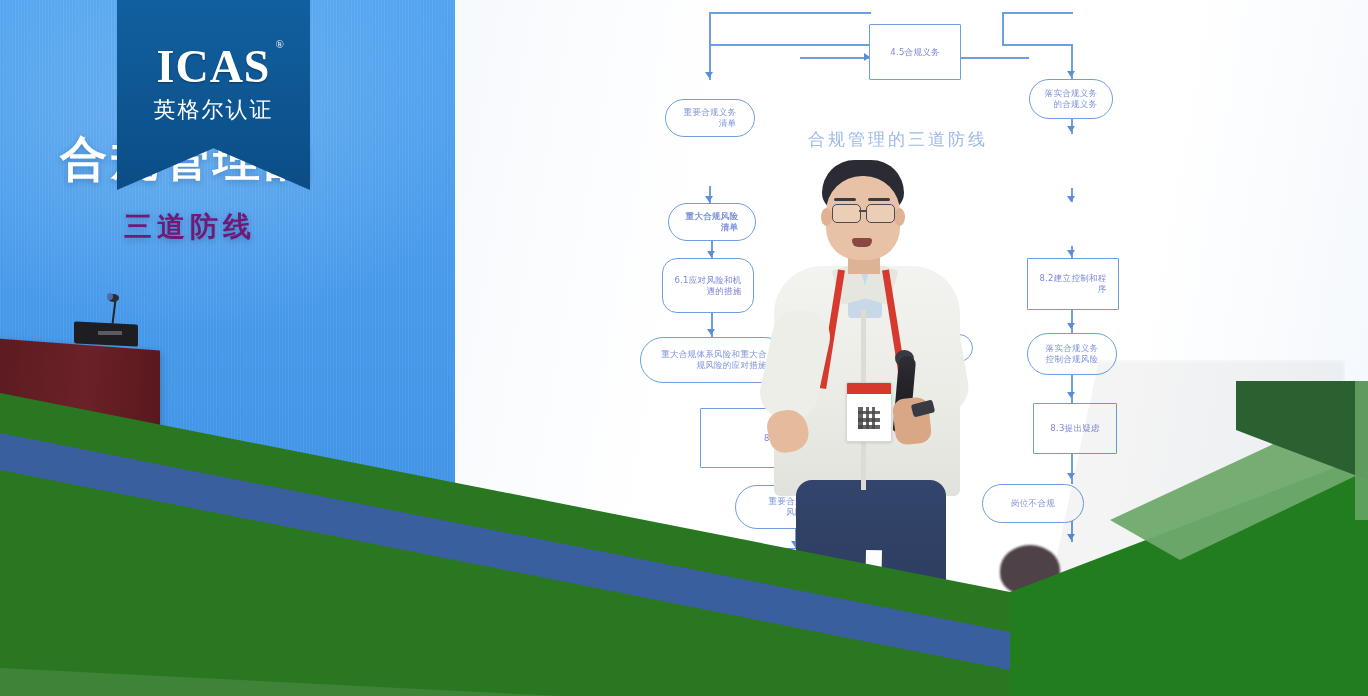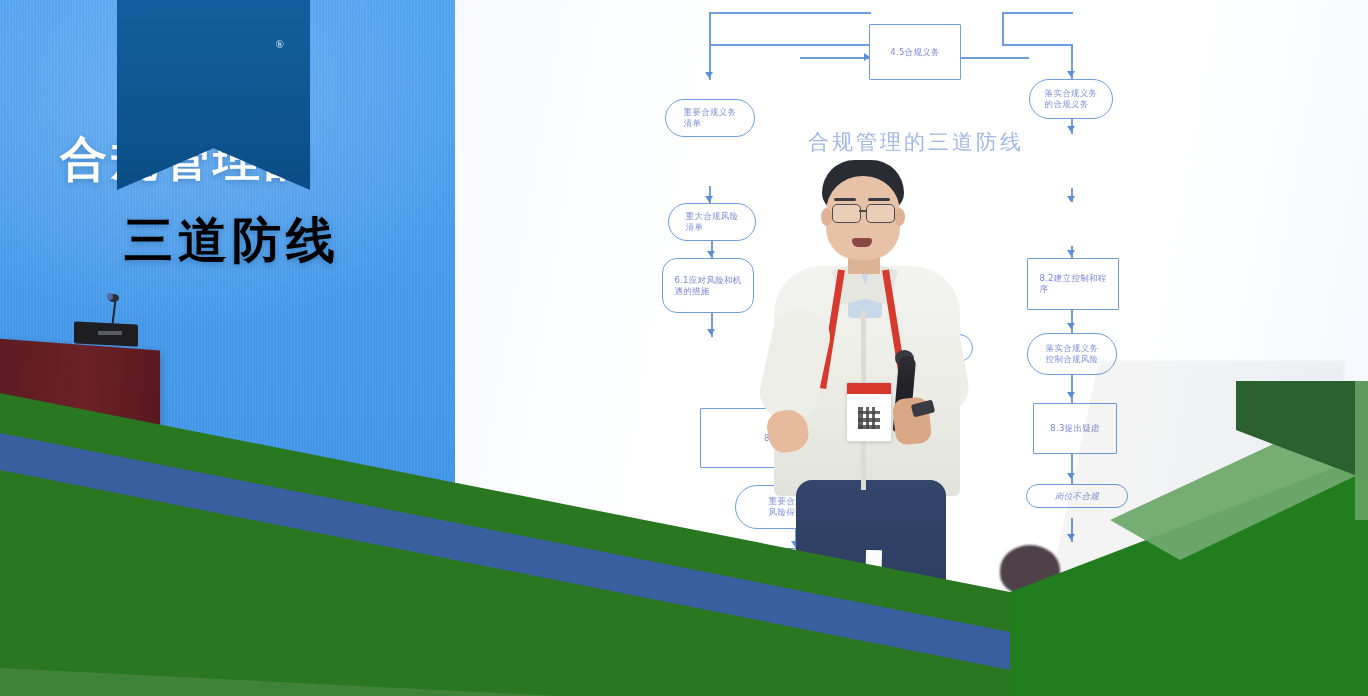--- a/index.html
+++ b/index.html
@@ -30,21 +30,21 @@
   .wall-glow{
     position:absolute;left:0;top:0;width:470px;height:660px;
     background:radial-gradient(ellipse 420px 300px at 40% 18%,rgba(255,255,255,.16),rgba(255,255,255,0) 70%);
   }
 
   
   .fc{position:absolute;inset:0;}
   .node{
     position:absolute;border:1.6px solid #6e9ee0;background:#ffffff;
     color:#7d86d8;display:flex;align-items:center;justify-content:center;
-    text-align:left;line-height:1.25;box-sizing:border-box;
+    text-align:right;line-height:1.25;box-sizing:border-box;
     font-size:8.5px;letter-spacing:.3px;padding:2px 3px;
     font-family:"DejaVu Sans","Liberation Sans",sans-serif;
   }
   .node.rect{border-radius:1px;}
   .node.pill{border-radius:999px;color:#7f93da;}
   .node.blur{filter:blur(.45px);}
   .lineV{position:absolute;width:1.6px;background:#6e9ee0;}
   .lineH{position:absolute;height:1.6px;background:#6e9ee0;}
   .arrow{
     position:absolute;width:0;height:0;
@@ -53,21 +53,21 @@
   }
   .arrow.left{
     border-top:4px solid transparent;border-bottom:4px solid transparent;
     border-right:6px solid #5b8ed8;border-left:0;
   }
   .arrow.right{
     border-top:4px solid transparent;border-bottom:4px solid transparent;
     border-left:6px solid #5b8ed8;border-right:0;
   }
   .slide-title{
-    position:absolute;color:#9fb8e8;font-size:21px;letter-spacing:3px;
+    position:absolute;color:#9fb8e8;font-size:17px;letter-spacing:3px;
     font-family:"DejaVu Sans","Liberation Sans",sans-serif;white-space:nowrap;
   }
 
   
   .banner{
     position:absolute;left:117px;top:0;width:193px;height:190px;
     background:linear-gradient(180deg,#125f9f 0%,#0d5590 60%,#0b4d85 100%);
     clip-path:polygon(0 0,100% 0,100% 100%,50% 78%,0 100%);
     box-shadow:0 2px 10px rgba(0,0,0,.2);
   }
@@ -89,21 +89,21 @@
 
   
   .headline1{
     position:absolute;left:60px;top:128px;width:390px;
     color:#ffffff;font-size:47px;font-weight:bold;letter-spacing:4px;
     font-family:"DejaVu Sans","Liberation Sans",sans-serif;
     white-space:nowrap;text-shadow:0 2px 6px rgba(0,40,90,.28);
   }
   .headline2{
     position:absolute;left:124px;top:208px;
-    color:#000000;font-size:49px;font-weight:bold;letter-spacing:5px;
+    color:#701a75;font-size:28px;font-weight:bold;letter-spacing:5px;
     font-family:"DejaVu Sans","Liberation Sans",sans-serif;
     white-space:nowrap;text-shadow:0 2px 6px rgba(0,40,90,.3);
   }
 
   
   .podium-body{
     position:absolute;left:-10px;top:338px;width:170px;height:110px;
     background:linear-gradient(95deg,#5a1b20 0%,#6b2127 55%,#57181d 100%);
     transform:skewY(4.2deg);transform-origin:left top;
     box-shadow:0 3px 8px rgba(0,0,0,.25);
@@ -215,21 +215,23 @@
   <div class="wall-glow"></div>
 
   <div class="screen">
     <div class="screen-sheen"></div>
   </div>
 
   <div class="headline1">合规管理的</div>
   <div class="headline2">三道防线</div>
 
   <div class="banner">
+    <div class="banner-icas">ICAS</div>
     <div class="banner-reg">®</div>
+    <div class="banner-cn">英格尔认证</div>
   </div>
 
   <div class="fc" id="flowchart-layer">
       <div class="lineV" style="left: 709px; top: 44px; height: 36px;"></div>
       <div class="arrow" style="left: 705px; top: 72px;"></div>
       <div class="lineH" style="left: 709px; top: 44px; width: 162px;"></div>
       <div class="lineV" style="left: 709px; top: 12px; height: 34px;"></div>
       <div class="lineH" style="left: 709px; top: 12px; width: 162px;"></div>
       <div class="lineV" style="left: 709px; top: 116px; height: 15px;"></div>
       <div class="arrow" style="left: 705px; top: 124px;"></div>
@@ -269,27 +271,31 @@
       <div class="lineH" style="left: 961px; top: 57px; width: 68px;"></div>
       <div class="arrow left" style="left: 955px; top: 53px;"></div>
       <div class="node rect blur" style="left: 869px; top: 24px; width: 92px; height: 56px;">
         <span style="white-space: pre-line;">4.5合规义务</span>
       </div>
       <div class="node pill blur" style="left: 665px; top: 78px; width: 90px; height: 38px; margin-top: 21px;">
         <span style="white-space: pre-line;">重要合规义务
 清单</span>
       </div>
       <div class="node pill blur" style="left: 668px; top: 203px; width: 88px; height: 38px;">
-        <span style="white-space: pre-line;">重大合规风险
+        <span style="white-space: pre-line; font-weight: bold;">重大合规风险
 清单</span>
       </div>
       <div class="node rect blur" style="left: 662px; top: 258px; width: 92px; height: 55px; border-radius: 15px;">
         <span style="white-space: pre-line;">6.1应对风险和机
 遇的措施</span>
       </div>
+      <div class="node pill blur" style="left: 640px; top: 337px; width: 148px; height: 46px;">
+        <span style="white-space: pre-line;">重大合规体系风险和重大合
+规风险的应对措施</span>
+      </div>
       <div class="node rect blur" style="left: 700px; top: 408px; width: 160px; height: 60px;">
         <span style="white-space: pre-line;">8.1运行</span>
       </div>
       <div class="node pill blur" style="left: 735px; top: 485px; width: 120px; height: 44px;">
         <span style="white-space: pre-line;">重要合规义务
 风险得到</span>
       </div>
       <div class="node rect blur" style="left: 760px; top: 548px; width: 90px; height: 52px;">
         <span style="white-space: pre-line;">实现监测
 评价</span>
@@ -302,21 +308,21 @@
         <span style="white-space: pre-line;">8.2建立控制和程
 序</span>
       </div>
       <div class="node pill blur" style="left: 1027px; top: 333px; width: 90px; height: 42px;">
         <span style="white-space: pre-line;">落实合规义务
 控制合规风险</span>
       </div>
       <div class="node rect blur" style="left: 1033px; top: 403px; width: 84px; height: 51px;">
         <span style="white-space: pre-line;">8.3提出疑虑</span>
       </div>
-      <div class="node pill blur" style="left: 1026px; top: 484px; width: 102px; height: 24px; font-style: italic;">
+      <div class="node pill blur" style="left: 982px; top: 484px; width: 102px; height: 39px;">
         <span style="white-space: pre-line;">岗位不合规</span>
       </div>
       <div class="node pill blur" style="left: 925px; top: 334px; width: 48px; height: 28px;">
         <span style="white-space: pre-line;"></span>
       </div>
     </div>
 
   <div class="slide-title" style="left:808px;top:128px;">合规管理的三道防线</div>
 
   <div class="screen-shadow"></div>

